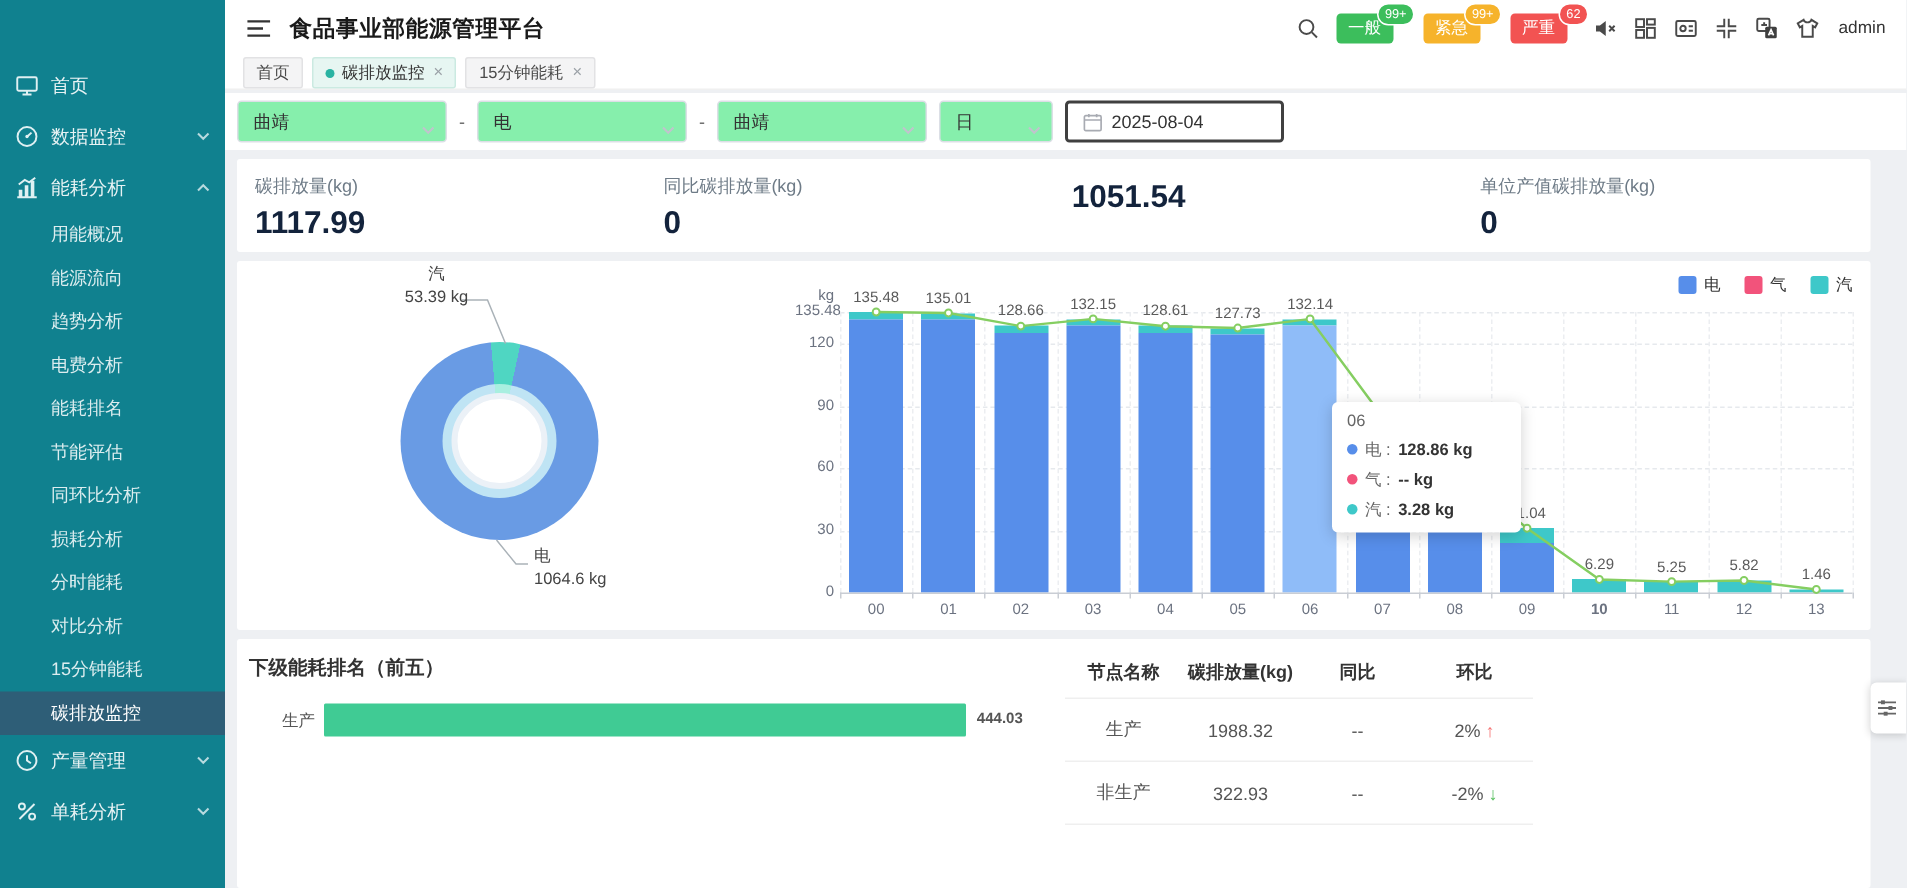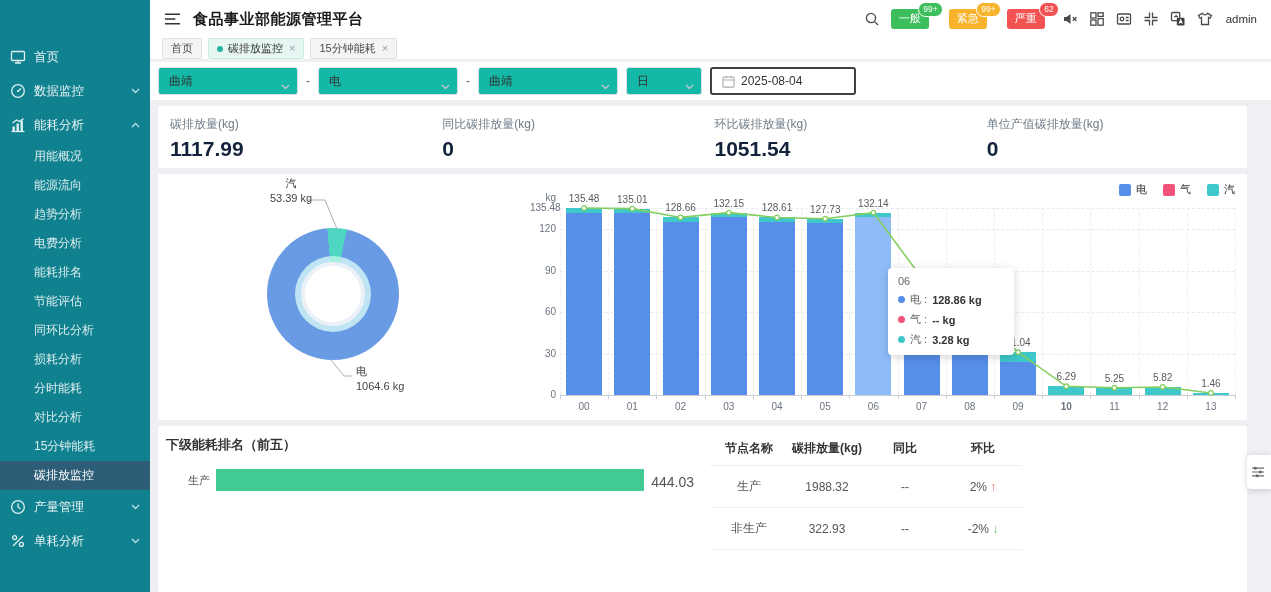--- a/index.html
+++ b/index.html
@@ -32,21 +32,21 @@
   .alert-pill{position:absolute;top:-7px;right:-14px;background:#E74C4C;color:#fff;font-size:8.5px;line-height:1;padding:2px 4px;border-radius:8px;border:1px solid #fff;}
   .admin-name{font-size:11.5px;color:#333;margin-left:2px;}
   
   .tabbar{position:absolute;left:0;top:38px;right:0;height:22px;background:#fff;display:flex;align-items:center;gap:6px;padding:0 12px;border-bottom:1px solid #F0F0F0;box-sizing:border-box;}
   .tag{display:inline-flex;align-items:center;gap:5px;font-size:11px;color:#4A4A4A;background:#F4F4F5;border:1px solid #E2E2E4;border-radius:2px;padding:2px 8px;cursor:pointer;white-space:nowrap;}
   .tag.active{background:#E7F6F2;border-color:#CBEAE1;color:#333;}
   .tag .dot{width:6px;height:6px;border-radius:50%;background:#29B3A2;}
   .tag .x{color:#9AA0A6;font-size:11px;line-height:1;margin-left:1px;}
   
   .filterbar{position:absolute;left:0;top:62px;right:0;height:38px;background:#fff;display:flex;align-items:center;padding:0 8px;gap:8px;box-sizing:border-box;}
-  .sel{position:relative;height:28px;border:1px solid #DCDFE6;border-radius:3px;background:#14b8a6;display:flex;align-items:center;padding:0 22px 0 10px;font-size:12px;color:#333;cursor:pointer;box-sizing:border-box;}
+  .sel{position:relative;height:28px;border:1px solid #DCDFE6;border-radius:3px;background:#86efac;display:flex;align-items:center;padding:0 22px 0 10px;font-size:12px;color:#333;cursor:pointer;box-sizing:border-box;}
   .sel .caret{position:absolute;right:7px;top:11px;}
   .sel .caret svg{width:9px;height:6px;stroke:#C0C4CC;fill:none;stroke-width:1.4;}
   .sep{color:#666;font-size:12px;}
   .datebox{height:28px;border:2px solid #404040;border-radius:3px;display:flex;align-items:center;gap:6px;padding:0 10px;font-size:12px;color:#333;cursor:pointer;box-sizing:border-box;}
   .datebox svg{width:13px;height:13px;stroke:#A8ABB2;fill:none;stroke-width:1.2;}
   .artifact-square{position:absolute;left:122px;top:86px;width:7px;height:7px;border:1.5px solid #5A5A5A;background:#fff;}
   
   .card{position:absolute;left:8px;right:24px;background:#fff;border-radius:2px;}
   .kpiband{top:106px;height:62px;display:flex;}
   .kpi{flex:1;padding:10px 0 0 12px;box-sizing:border-box;}
@@ -78,21 +78,21 @@
   .bc-tooltip{position:absolute;left:358px;top:94px;width:106px;background:#fff;border-radius:4px;box-shadow:0 2px 10px rgba(0,0,0,.18);padding:7px 10px 8px;z-index:5;}
   .bc-tooltip .tt-title{font-size:11px;color:#666;}
   .tt-row{display:flex;align-items:center;gap:5px;margin-top:5px;font-size:11px;color:#666;white-space:nowrap;}
   .tt-dot{width:7px;height:7px;border-radius:50%;flex:none;}
   .tt-val{font-weight:bold;color:#333;}
   
   .sec-title{position:absolute;left:8px;top:10px;font-size:13px;font-weight:bold;color:#333;}
   .hbar-row{position:absolute;left:0;top:42px;height:24px;width:540px;}
   .hbar-label{position:absolute;left:0;top:5px;width:52px;text-align:right;font-size:11px;color:#555;}
   .hbar-bar{position:absolute;left:58px;top:1px;height:22px;border-radius:1px;}
-  .hbar-val{position:absolute;top:6px;font-size:14px;color:#555;}
+  .hbar-val{position:absolute;top:6px;font-size:10px;color:#555;font-weight:bold;}
   .rank-table{position:absolute;left:552px;top:6px;right:6px;border-collapse:collapse;font-size:12px;}
   .rank-table th{font-weight:bold;color:#333;padding:8px 4px;border-bottom:1px solid #EFEFEF;text-align:center;}
   .rank-table td{color:#555;padding:12px 4px;border-bottom:1px solid #EFEFEF;text-align:center;}
   .trend-up{color:#F56C6C;}
   .trend-down{color:#5DC264;}
   
   .float-handle{position:absolute;right:0;top:455px;width:24px;height:34px;background:#fff;border-radius:4px 0 0 4px;box-shadow:0 1px 6px rgba(0,0,0,.18);display:flex;align-items:center;justify-content:flex-start;padding-left:4px;box-sizing:border-box;cursor:pointer;z-index:6;}
 </style>
 </head>
 <body>
@@ -303,21 +303,20 @@
   <div class="card kpiband">
       <div class="kpi">
         <div class="kpi-label">碳排放量(kg)</div>
         <div class="kpi-value">1117.99</div>
       </div>
       <div class="kpi">
         <div class="kpi-label">同比碳排放量(kg)</div>
         <div class="kpi-value">0</div>
       </div>
       <div class="kpi">
-        <div class="kpi-label">环比碳排放量(kg)</div>
         <div class="kpi-value">1051.54</div>
       </div>
       <div class="kpi">
         <div class="kpi-label">单位产值碳排放量(kg)</div>
         <div class="kpi-value">0</div>
       </div>
     </div>
 
   <div class="card chartsband">
     <div class="donut-box">

